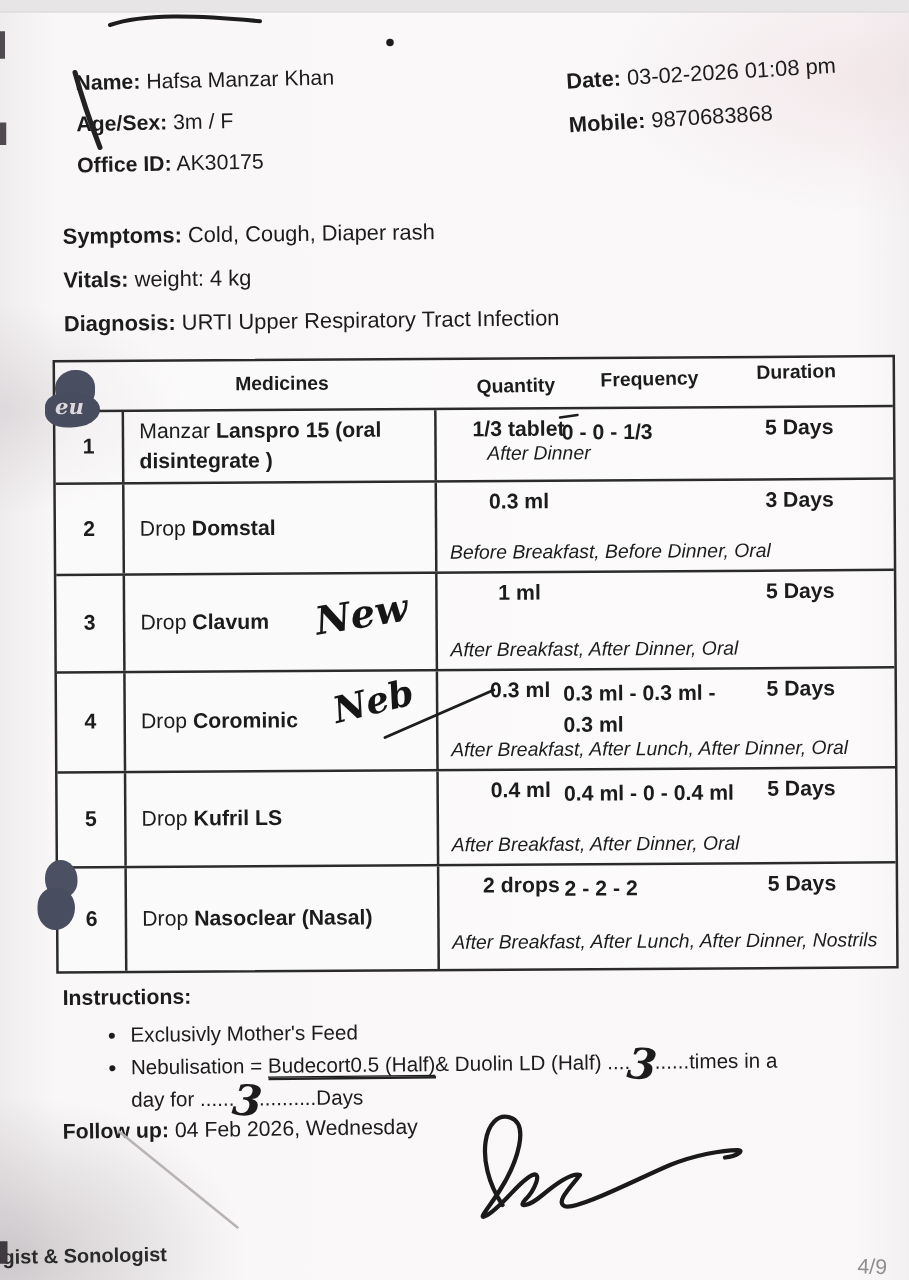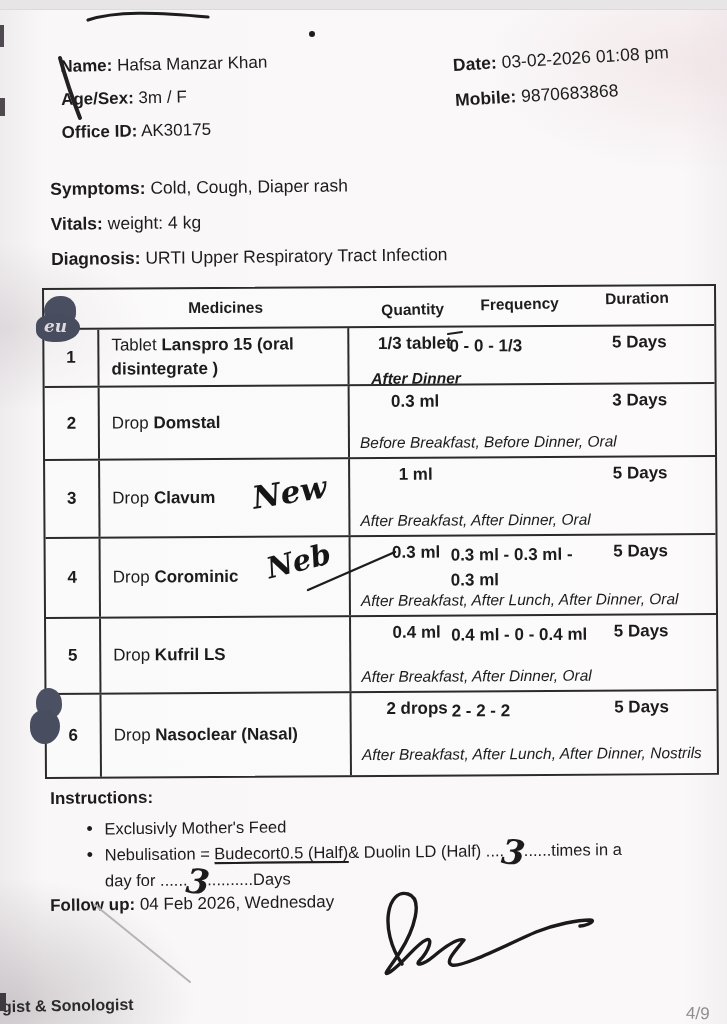--- a/index.html
+++ b/index.html
@@ -34,21 +34,21 @@
   .c-med{width:250px;flex:0 0 250px;border-right:2px solid #2b2b2b;display:flex;align-items:center;
          padding:4px 8px 4px 12px;box-sizing:border-box;font-size:17px;line-height:24px;}
   .c-dose{flex:1;position:relative;font-size:17px;}
   .h-med{width:303px;flex:0 0 303px;display:flex;align-items:center;justify-content:center;font-weight:bold;font-size:15.5px;}
   .h-med span{margin-left:60px;}
   .h-dose{flex:1;position:relative;font-weight:bold;font-size:15.5px;transform:rotate(-1deg);}
   .h-qty{position:absolute;left:8px;top:11px;width:115px;text-align:center;}
   .h-frq{position:absolute;left:100px;top:8px;width:145px;text-align:center;}
   .h-dur{position:absolute;left:235px;top:5px;width:110px;text-align:center;}
   .q{position:absolute;left:8px;top:6px;width:115px;text-align:center;font-weight:bold;}
-  .qnote{display:block;font-weight:bold;font-style:italic;font-size:15.5px;text-align:center;padding-left:2px;margin-top:16px;}
+  .qnote{display:block;font-weight:normal;font-style:italic;font-size:15.5px;text-align:right;padding-left:2px;margin-top:1px;}
   .f{position:absolute;left:100px;top:6px;width:145px;text-align:left;font-weight:bold;line-height:25px;}
   .d{position:absolute;left:235px;top:6px;width:110px;text-align:center;font-weight:bold;}
   .note{position:absolute;left:10px;bottom:4px;right:6px;font-style:italic;font-size:15.5px;line-height:21px;}
 
   
   .hand{font-family:"DejaVu Serif",serif;font-style:italic;font-weight:bold;color:#161616;}
   .hand-new{left:252px;top:474px;font-size:31px;transform:rotate(-9deg);}
   .hand-neb{left:266px;top:544px;font-size:29px;transform:rotate(-14deg);}
   .hand3{display:inline-block;font-family:"DejaVu Serif",serif;font-style:italic;font-weight:bold;
          font-size:34px;line-height:0;vertical-align:-8px;transform:rotate(6deg);margin:0 -2px;}
@@ -105,21 +105,21 @@
       <div class="h-dose">
         <span class="h-qty">Quantity</span>
         <span class="h-frq">Frequency</span>
         <span class="h-dur">Duration</span>
       </div>
     </div>
 
     <div class="trow" style="height:56px">
       <div class="c-no">1</div>
       <div class="c-med">
-          <span><span>Tablet </span><b>Lanspro 15 (oral disintegrate )</b></span>
+          <span><span>Manzar </span><b>Lanspro 15 (oral disintegrate )</b></span>
         </div>
       <div class="c-dose">
         <div class="q"><span>1/3 tablet</span><span class="qnote">After Dinner</span></div>
         <div class="f">0 - 0 - 1/3</div>
         <div class="d">5 Days</div>
       </div>
     </div>
 
     <div class="trow" style="height:71px">
       <div class="c-no">2</div>

